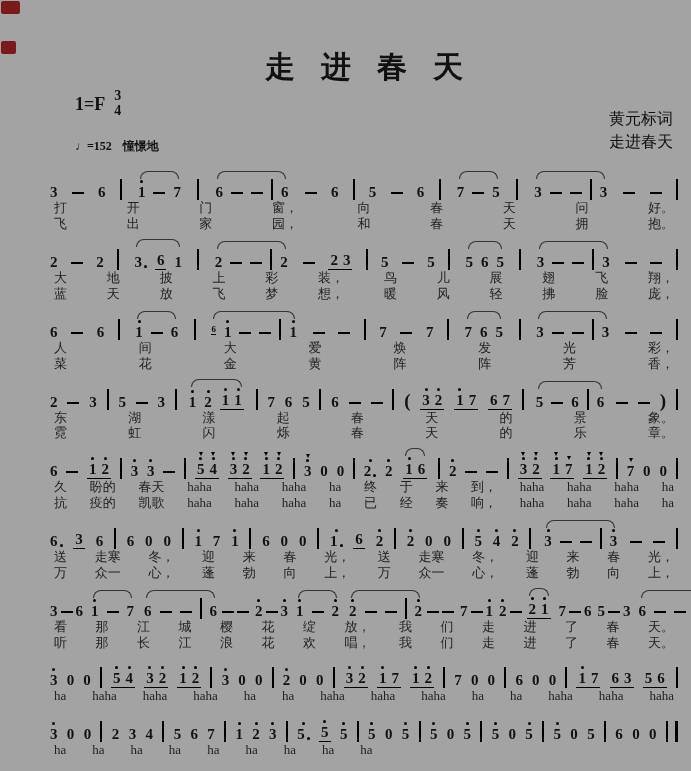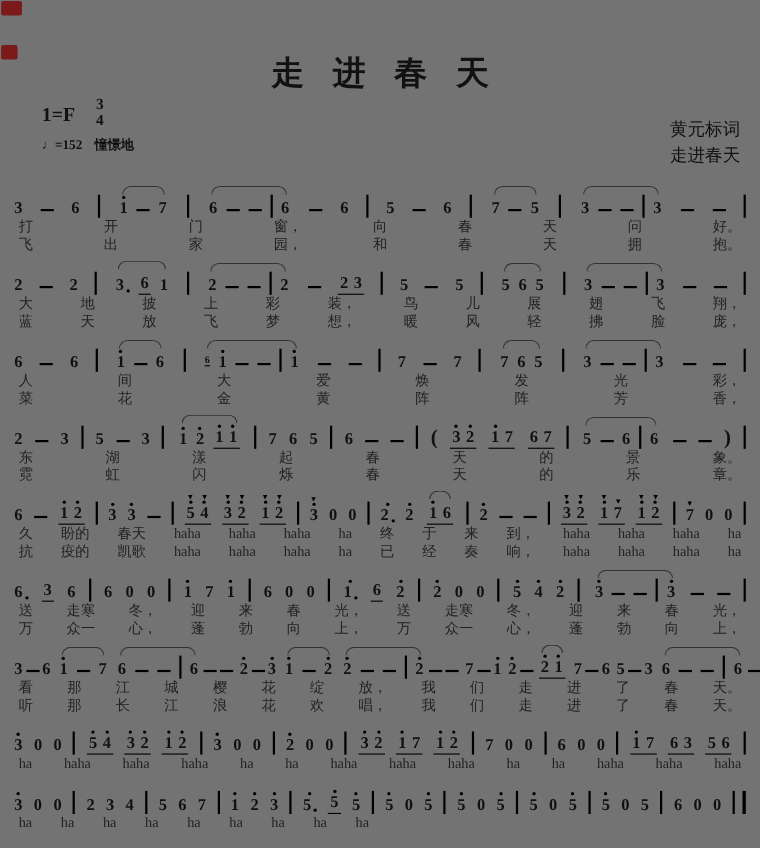--- a/index.html
+++ b/index.html
@@ -1,25 +1,25 @@
 <!DOCTYPE html>
 <html><head>
 <meta charset="utf-8">
 <style>
   html,body{margin:0;padding:0;background:#fff;}
   body{width:691px;height:771px;position:relative;font-family:"Liberation Serif",serif;color:#111;overflow:hidden;}
-  .sheet{position:absolute;inset:0;background:#737373;}
+  .sheet{position:absolute;inset:0;background:#a3a3a3;padding-left:37px;}
   .corner-mark{position:absolute;background:#7b1a1a;border-radius:2px;}
   .m1{left:1px;top:1px;width:19px;height:13px;}
   .m2{left:1px;top:41px;width:15px;height:13px;}
   .title{text-align:center;font-size:30px;font-weight:bold;letter-spacing:26px;padding-left:26px;margin:50px 0 0;line-height:1.1;}
   .hdr{display:flex;justify-content:space-between;align-items:flex-start;margin:6px 18px 0 38px;}
-  .keyrow{display:flex;align-items:center;gap:19px;font-weight:bold;font-size:18px;line-height:1;}
+  .keyrow{display:flex;align-items:center;gap:9px;font-weight:bold;font-size:18px;line-height:1;}
   .meter{display:inline-flex;flex-direction:column;align-items:center;font-size:14px;font-weight:bold;line-height:1.05;}
-  .temporow{font-size:12px;font-weight:bold;margin-top:5px;}
+  .temporow{font-size:12px;font-weight:bold;margin-top:20px;}
   .temporow .expr{margin-left:8px;}
   .credits{font-size:16px;text-align:right;line-height:1.45;margin-top:18px;}
   #score{margin:12px 13px 0;}
   .sys{margin-bottom:5px;}
   .mline{display:flex;justify-content:space-between;align-items:flex-end;height:33px;
          font-family:"Liberation Serif",serif;font-weight:bold;font-size:15px;gap:3px;}
   .note{display:inline-flex;flex-direction:column;align-items:center;justify-content:flex-end;height:30px;line-height:1;}
   .marks{display:flex;flex-direction:column;align-items:center;gap:1px;margin-bottom:2px;min-height:0;}
   .stac{width:0;height:0;border-left:2.5px solid transparent;border-right:2.5px solid transparent;border-top:4px solid #000;}
   .odot{width:3px;height:3px;border-radius:50%;background:#000;}

